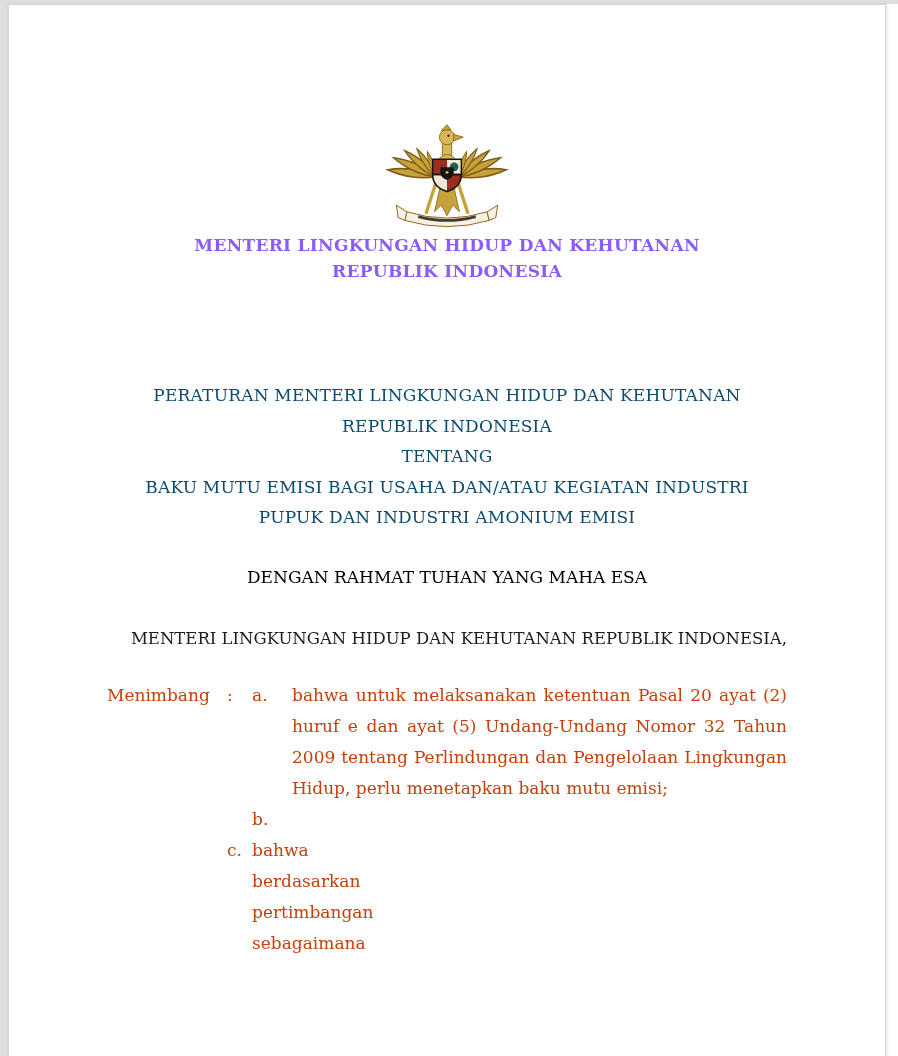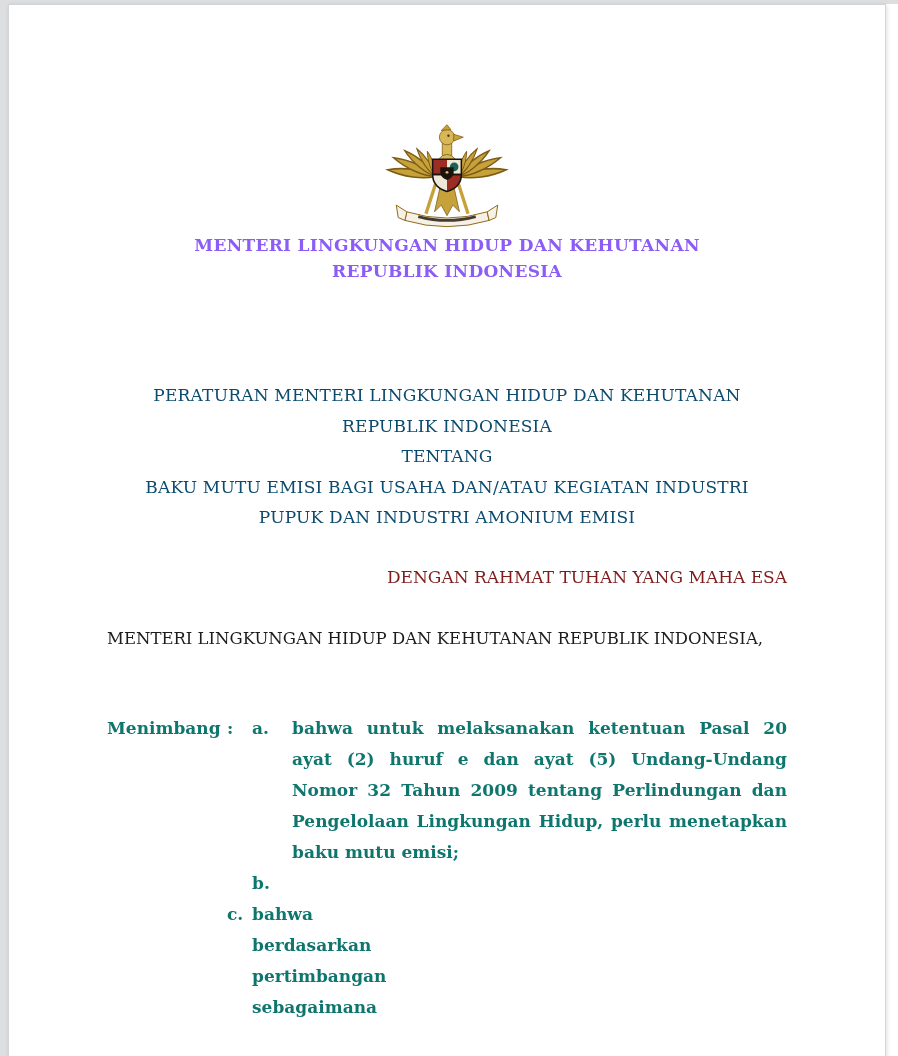--- a/index.html
+++ b/index.html
@@ -30,29 +30,29 @@
   
   .letterhead { padding-top: 114px; text-align: center; }
   .emblem { display: block; margin: 0 auto; }
   .ministry { margin-top: 5px; color: #8b5cf6; font-weight: bold;
               font-size: 17px; line-height: 21px; letter-spacing: 0.3px; }
 
   
   .title-block { margin-top: 98px; text-align: center; color: #0c4a6e; }
   .title-line { font-size: 17px; line-height: 30.6px; white-space: nowrap; letter-spacing: 0.2px; }
 
-  .invocation { margin-top: 29px; text-align: right; font-size: 17px;
-                line-height: 31px; color: #7f1d1d; white-space: nowrap; }
-  .authority  { margin-top: 30px; text-align: left; font-size: 16.5px;
+  .invocation { margin-top: 29px; text-align: center; font-size: 17px;
+                line-height: 31px; color: #000000; white-space: nowrap; }
+  .authority  { margin-top: 30px; text-align: right; font-size: 16.5px;
                 line-height: 31px; color: #1c1c1c; white-space: nowrap; }
 
   
-  .considerations { margin-top: 59px; display: grid;
+  .considerations { margin-top: 26px; display: grid;
                     grid-template-columns: 120px 25px 40px 1fr;
-                    font-size: 17px; line-height: 31px; color: #0f766e; font-weight: bold; }
+                    font-size: 17px; line-height: 31px; color: #c2410c; }
   .considerations .cell { font-size: 17px; }
   .item-text { text-align: justify; text-justify: inter-word; }
   .stretch-last { text-align-last: justify; }
 </style>
 </head>
 <body>
 
 <div class="backdrop-left"></div>
 <div class="backdrop-top"></div>
 

